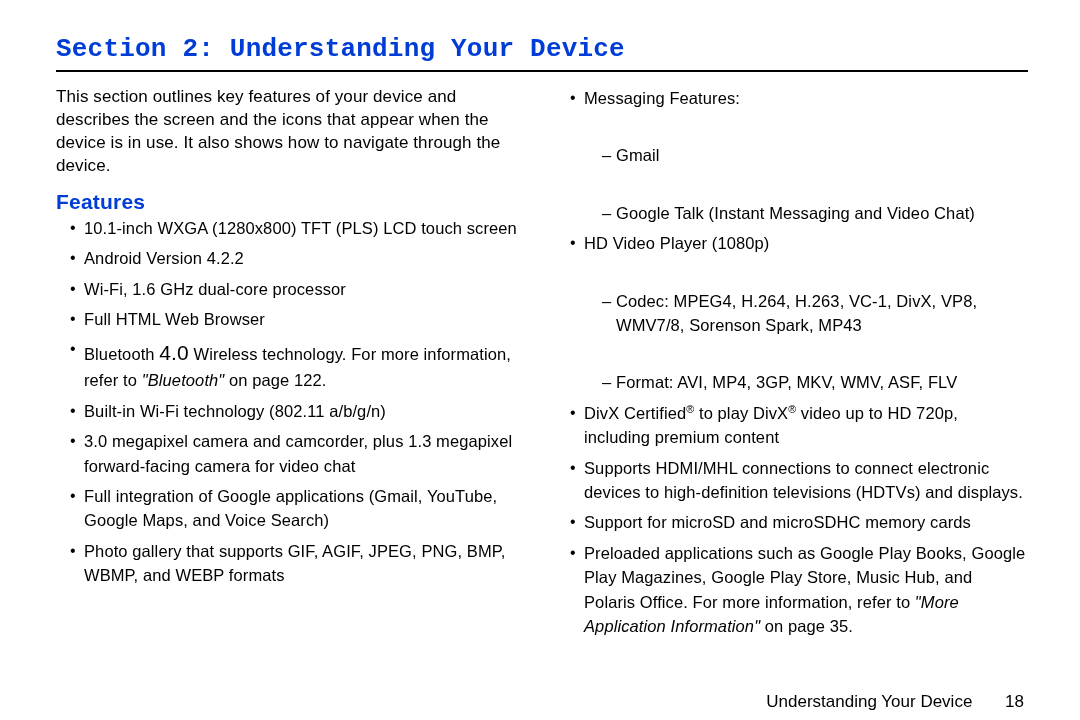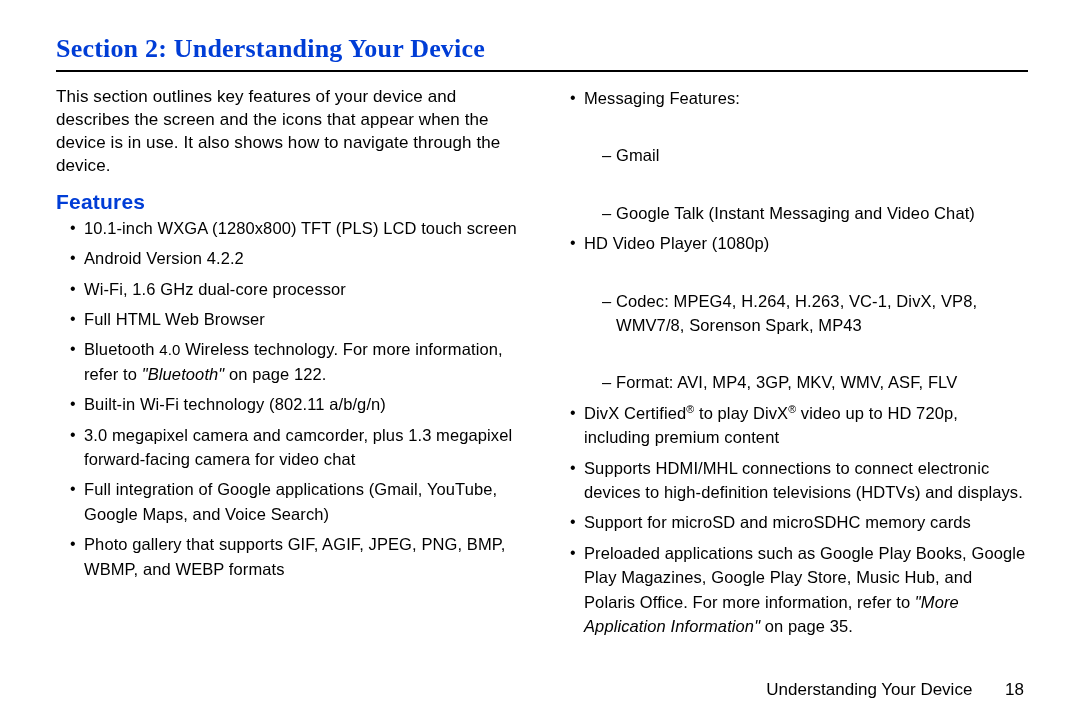--- a/index.html
+++ b/index.html
@@ -13,21 +13,21 @@
     color: #000;
   }
   .page {
     box-sizing: border-box;
     padding: 34px 52px 20px 56px;
     width: 1080px;
     height: 720px;
     position: relative;
   }
   .section-title {
-    font-family: Liberation Serif, serif;
+    font-family: Liberation Mono, monospace;
     font-weight: 900;
     font-size: 26px;
     color: #003dd6;
     letter-spacing: 0.2px;
     margin: 0 0 6px 0;
   }
   .rule {
     border: none;
     border-top: 2px solid #000;
     margin: 0 0 14px 0;
@@ -96,36 +96,36 @@
     position: absolute;
     left: 0;
     top: 0;
   }
   .xref {
     font-style: italic;
   }
   .footer {
     position: absolute;
     right: 56px;
-    bottom: 20px;
+    bottom: 8px;
     font-size: 17px;
     font-family: "Arial Narrow", Arial, Helvetica, sans-serif;
     font-stretch: condensed;
   }
   .footer .pg {
     display: inline-block;
     margin-left: 28px;
   }
   .sup {
     font-size: 0.65em;
     vertical-align: super;
     line-height: 0;
   }
   .small40 {
-    font-size: 15px;
+    font-size: 21px;
   }
 </style>
 </head>
 <body>
 
 <div class="page">
 
   <h1 class="section-title">Section 2: Understanding Your Device</h1>
   <hr class="rule">
 

